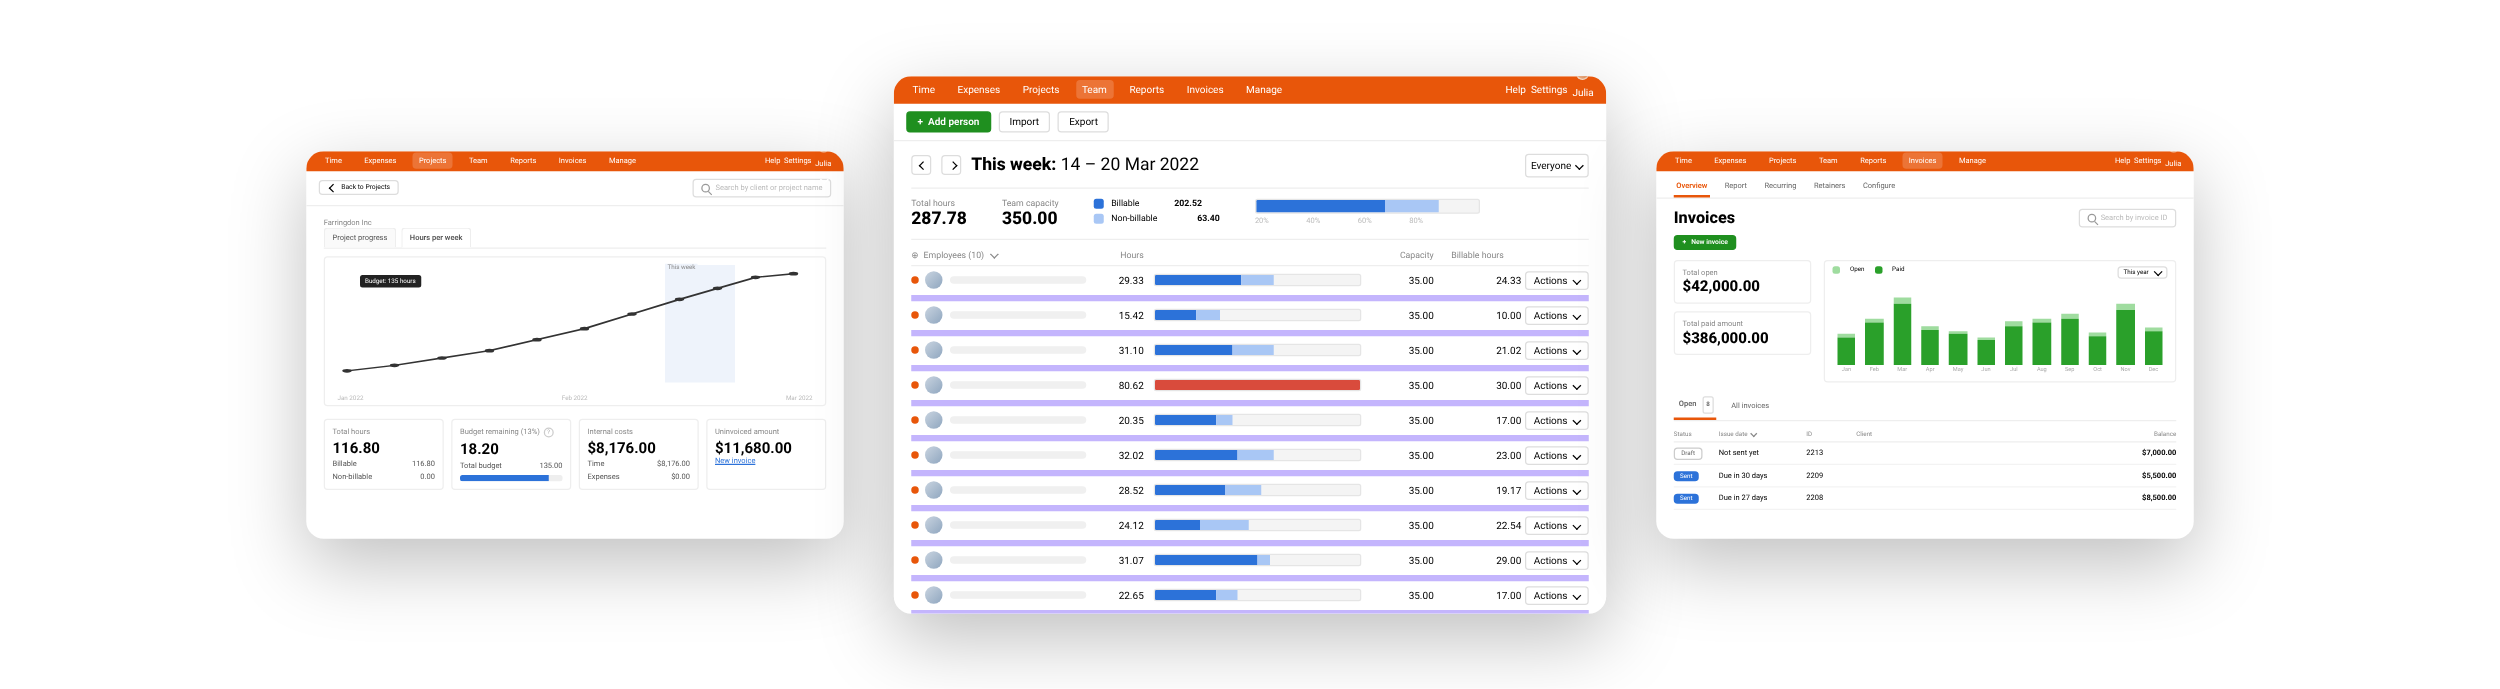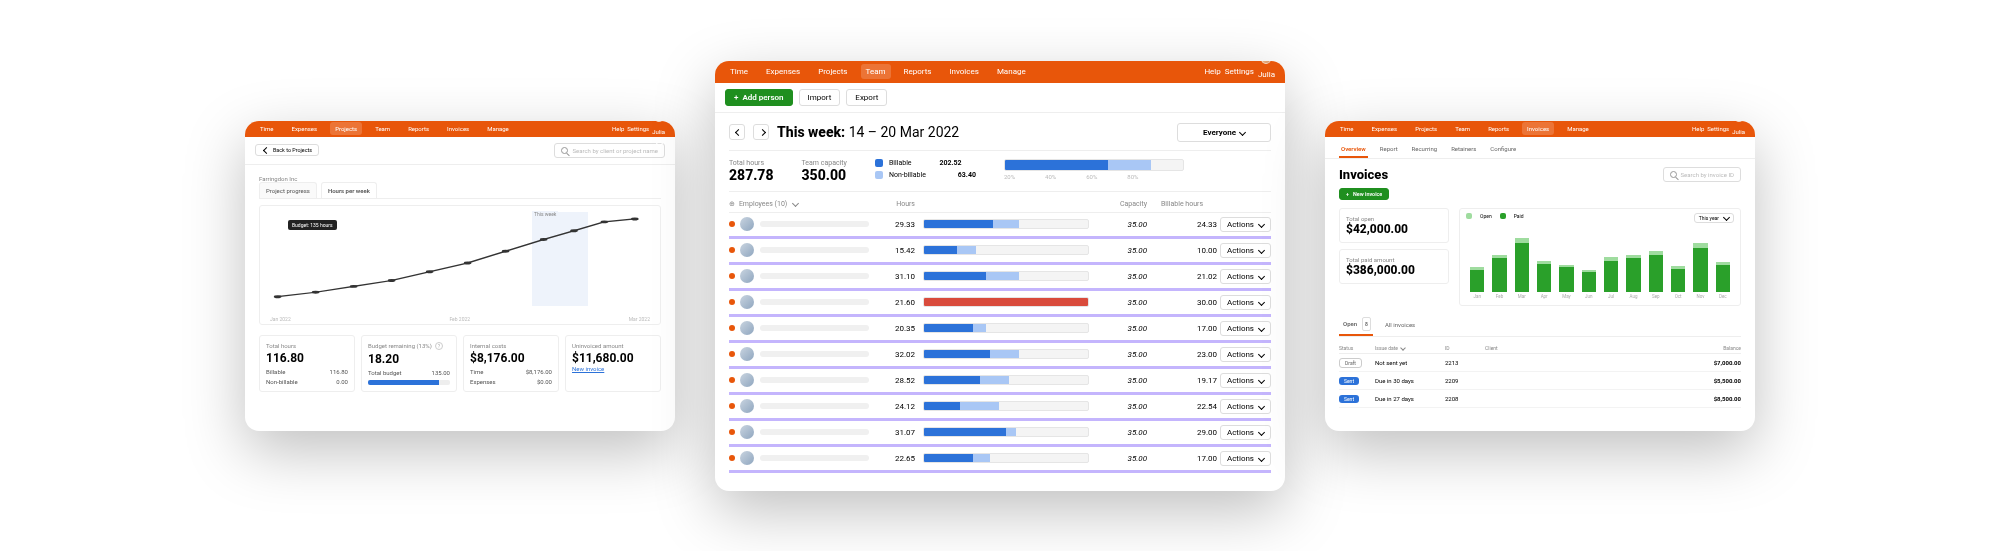--- a/index.html
+++ b/index.html
@@ -51,50 +51,50 @@
   .pbar i{ display:block; height:100%; background:#2c72d9;}
   .link{color:#2c72d9; text-decoration:underline; cursor:pointer;}
   .infodot{width:8px;height:8px;border:1px solid #ccc;border-radius:50%;display:inline-flex;align-items:center;justify-content:center;font-size:5px;color:#aaa;}
 
   
   .weeknav{display:flex;align-items:center;gap:8px;margin-bottom:8px;}
   .arrowbtn{border:1px solid #ddd;border-radius:3px;width:16px;height:16px;display:flex;align-items:center;justify-content:center;cursor:pointer;}
   .arrowbtn .chev{transform:rotate(135deg);} .arrowbtn.next .chev{transform:rotate(-45deg);}
   .weektitle{font-size:14px;}
   .weektitle b{font-weight:800;}
-  .everyone{border:1px solid #ddd;border-radius:3px;padding:4px 25px;cursor:pointer;font-weight:bold;}
+  .everyone{border:1px solid #ddd;border-radius:3px;padding:4px 4px;cursor:pointer;}
 
   .kpis{display:flex;align-items:flex-start;gap:28px;border-top:1px solid #eee;border-bottom:1px solid #eee;padding:8px 0;margin-bottom:4px;}
   .kpi .l{color:#888;font-size:7px;} .kpi .v{font-size:14px;font-weight:800;}
   .legend-block{display:flex;flex-direction:column;gap:4px;}
   .legend-row{display:flex;align-items:center;gap:6px;font-size:7px;}
   .legend-row .val{font-weight:700;width:44px;display:inline-block;text-align:right;}
   .sw{width:8px;height:8px;border-radius:2px;}
   .totbar{flex:1;display:flex;align-items:center;gap:2px;}
   .stack{height:12px;flex:1;display:flex;border:1px solid #e5e5e5;border-radius:2px;overflow:hidden;background:#f4f4f4;}
   .stack i{display:block;height:100%;}
   .ticks{display:flex;gap:30px;color:#bbb;font-size:6px;margin-top:2px;}
 
   .team-header{display:flex;align-items:center;color:#888;font-size:7px;padding:4px 0;border-bottom:1px solid #eee;}
   .th-emp{flex:0 0 140px;display:flex;align-items:center;gap:4px;}
   .th-hrs{flex:0 0 46px;text-align:right;}
   .th-bar{flex:1;padding:0 8px;}
   .th-cap{flex:0 0 50px;text-align:right;}
   .th-bill{flex:0 0 70px;text-align:center;}
   .th-act{flex:0 0 54px;}
 
-  .team-row{display:flex;align-items:center;padding:4px 0;border-bottom:3px solid #c4b5fd;font-size:8px;}
+  .team-row{display:flex;align-items:center;padding:4px 0;border-bottom:5px solid #c4b5fd;font-size:8px;}
   .dot{width:6px;height:6px;border-radius:50%;background:#e8560a;margin-right:5px;}
   .av{width:14px;height:14px;border-radius:50%;background:linear-gradient(135deg,#c9d4e0,#8fa6bf);margin-right:6px;}
   .namebar{flex:1;height:6px;background:#f0f0f0;border-radius:3px;}
   .c-emp{flex:0 0 140px;display:flex;align-items:center;}
   .c-hrs{flex:0 0 46px;text-align:right;}
   .c-bar{flex:1;padding:0 8px;}
   .c-bar .stack{height:10px;}
-  .c-cap{flex:0 0 50px;text-align:right;font-style:italic;}
+  .c-cap{flex:0 0 50px;text-align:right;}
   .c-bill{flex:0 0 70px;text-align:right;}
   .c-act{flex:0 0 54px;display:flex;justify-content:flex-end;}
   .act-btn{border:1px solid #ddd;border-radius:3px;padding:2px 6px;display:flex;align-items:center;gap:3px;cursor:pointer;}
 
   
   .subtabs{border-bottom:1px solid #eee;display:flex;gap:10px;font-size:6px;color:#666;padding:4px 14px 0;}
   .subtabs span{padding:4px 2px;cursor:pointer;}
   .subtabs span.active{color:#e8560a;border-bottom:2px solid #e8560a;font-weight:600;}
   .inv-body{padding:8px 14px;}
   .inv-top{display:flex;gap:10px;}
@@ -402,21 +402,21 @@
           <div class="c-act">
             <span class="act-btn">Actions <span class="chev"></span></span>
           </div>
         </div>
         <div class="team-row">
           <div class="c-emp">
             <span class="dot"></span>
             <span class="av"></span>
             <span class="namebar"></span>
           </div>
-          <div class="c-hrs">21.60</div>
+          <div class="c-hrs">80.62</div>
           <div class="c-bar">
             <div class="stack">
               <i style="width:100%;background:#d94b3c"></i>
             </div>
           </div>
           <div class="c-cap">35.00</div>
           <div class="c-bill">30.00</div>
           <div class="c-act">
             <span class="act-btn">Actions <span class="chev"></span></span>
           </div>

